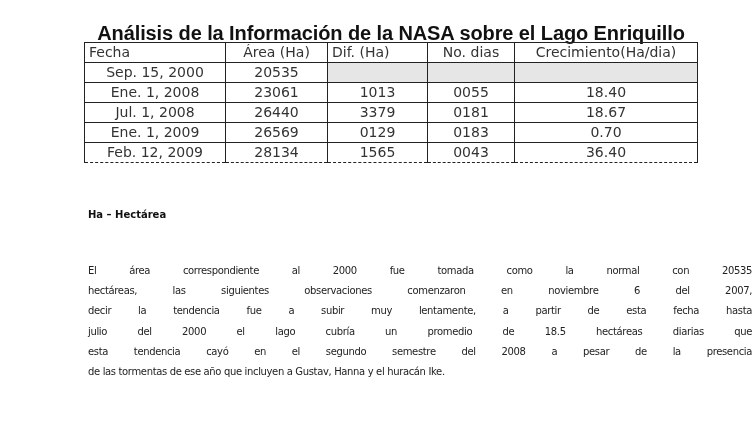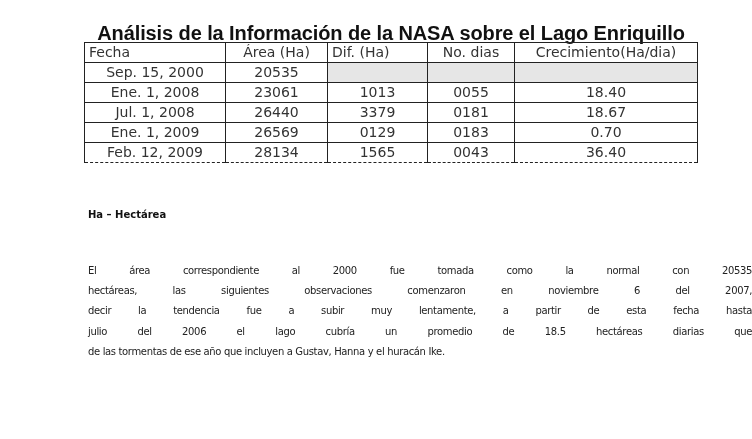--- a/index.html
+++ b/index.html
@@ -147,15 +147,16 @@
     </tr>
   </tbody>
 </table>
 
 <div class="legend">Ha – Hectárea</div>
 
 <div class="para">
   <span class="line">El área correspondiente al 2000 fue tomada como la normal con 20535</span>
   <span class="line">hectáreas, las siguientes observaciones comenzaron en noviembre 6 del 2007,</span>
   <span class="line">decir la tendencia fue a subir muy lentamente, a partir de esta fecha hasta</span>
-  <span class="line">julio del 2006 el lago cubría un promedio de 18.5 hectáreas diarias que</span>
+  <span class="line">julio del 2000 el lago cubría un promedio de 18.5 hectáreas diarias que</span>
+  <span class="line">esta tendencia cayó en el segundo semestre del 2008 a pesar de la presencia</span>
   <span class="line last">de las tormentas de ese año que incluyen a Gustav, Hanna y el huracán Ike.</span>
 </div>
 
 </body></html>

